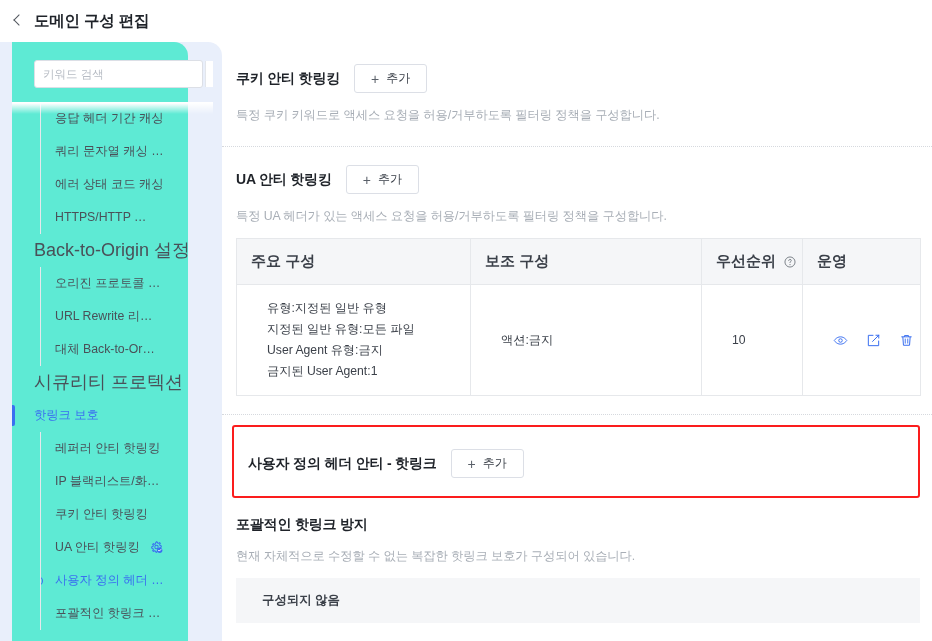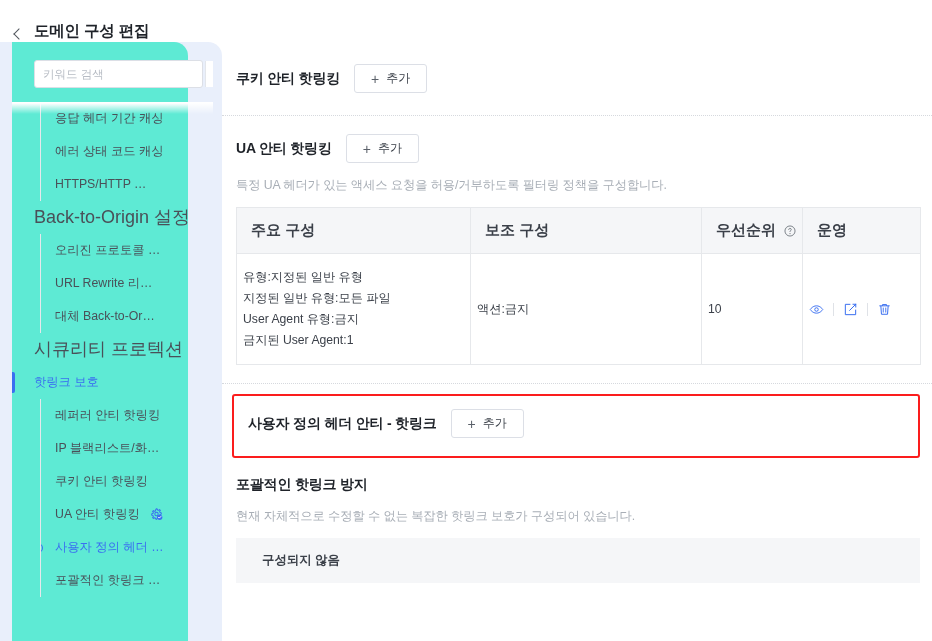--- a/index.html
+++ b/index.html
@@ -9,21 +9,21 @@
     background: #ffffff;
     overflow: hidden;
     color: #1f2329;
   }
   #root { position: relative; width: 932px; height: 641px; }
 
   
   .page-header {
     position: absolute; left: 0; top: 0; width: 932px; height: 42px;
     background: #ffffff;
-    display: flex; align-items: flex-end; gap: 9px;
+    display: flex; align-items: center; gap: 9px;
     padding-left: 11px;
   }
   .back-chevron {
     width: 14px; height: 14px; position: relative; flex: 0 0 auto;
     cursor: pointer;
   }
   .back-chevron::before {
     content: ""; position: absolute; left: 4px; top: 2px;
     width: 7px; height: 7px;
     border-left: 1.4px solid #51565d; border-bottom: 1.4px solid #51565d;
@@ -170,36 +170,36 @@
     background: #f5f6f8;
     font-size: 15px; font-weight: 700; color: #3b4049;
     text-align: left; padding: 13px 14px;
     border-right: 1px solid #e6e8eb;
     border-bottom: 1px solid #e6e8eb;
     white-space: nowrap;
   }
   table.cfg th:last-child { border-right: 0; }
   table.cfg td {
     font-size: 12.2px; color: #3b4049;
-    padding: 13px 6px; vertical-align: middle;
+    padding: 13px 30px; vertical-align: middle;
     border-right: 1px solid #e6e8eb;
   }
   table.cfg td:last-child { border-right: 0; }
   .cell-lines div { line-height: 21px; white-space: nowrap; }
   .help-ico { display: inline-block; vertical-align: -2px; margin-left: 4px; }
   .ops { display: flex; align-items: center; gap: 9px; }
   .op-ico { cursor: pointer; display: inline-flex; }
   .op-div { width: 1px; height: 13px; background: #dfe2e7; }
 
   
   .highlight-box {
     border: 2.5px solid #fb1d1d;
     border-radius: 3px;
     margin: 0 12px 0 10px;
-    padding: 13px 0 18px 4px;
+    padding: 22px 0 18px 4px;
   }
   .highlight-box .section { padding-left: 10px; }
 
   
   .novalue-bar {
     margin-top: 13px;
     background: #f5f6f8;
     font-size: 12.4px; font-weight: 700; color: #3b4049;
     padding: 14px 14px 14px 26px;
   }
@@ -228,20 +228,23 @@
               
             </span>
           </div>
         </div>
 
         <div class="nav-list">
 
           <div class="nav-sub">
             <div class="nav-item">
               <span class="nav-item-label">응답 헤더 기간 캐싱</span>
+            </div>
+            <div class="nav-item">
+              <span class="nav-item-label">쿼리 문자열 캐싱 …</span>
             </div>
             <div class="nav-item">
               <span class="nav-item-label">에러 상태 코드 캐싱</span>
             </div>
             <div class="nav-item">
               <span class="nav-item-label">HTTPS/HTTP …</span>
             </div>
           </div>
 
           <div class="nav-group-label">Back-to-Origin 설정</div>
@@ -305,20 +308,21 @@
     <div class="sp22"></div>
 
     <div class="section">
       <div class="section-head">
         <span class="section-title">쿠키 안티 핫링킹</span>
         <button class="btn-add">
           <span class="plus">+</span>
           <span>추가</span>
         </button>
       </div>
+      <div class="section-desc">특정 쿠키 키워드로 액세스 요청을 허용/거부하도록 필터링 정책을 구성합니다.</div>
     </div>
 
     <div class="sp22"></div>
     <div class="dotted-sep"></div>
     <div class="sp18"></div>
 
     <div class="section">
       <div class="section-head">
         <span class="section-title">UA 안티 핫링킹</span>
         <button class="btn-add">

